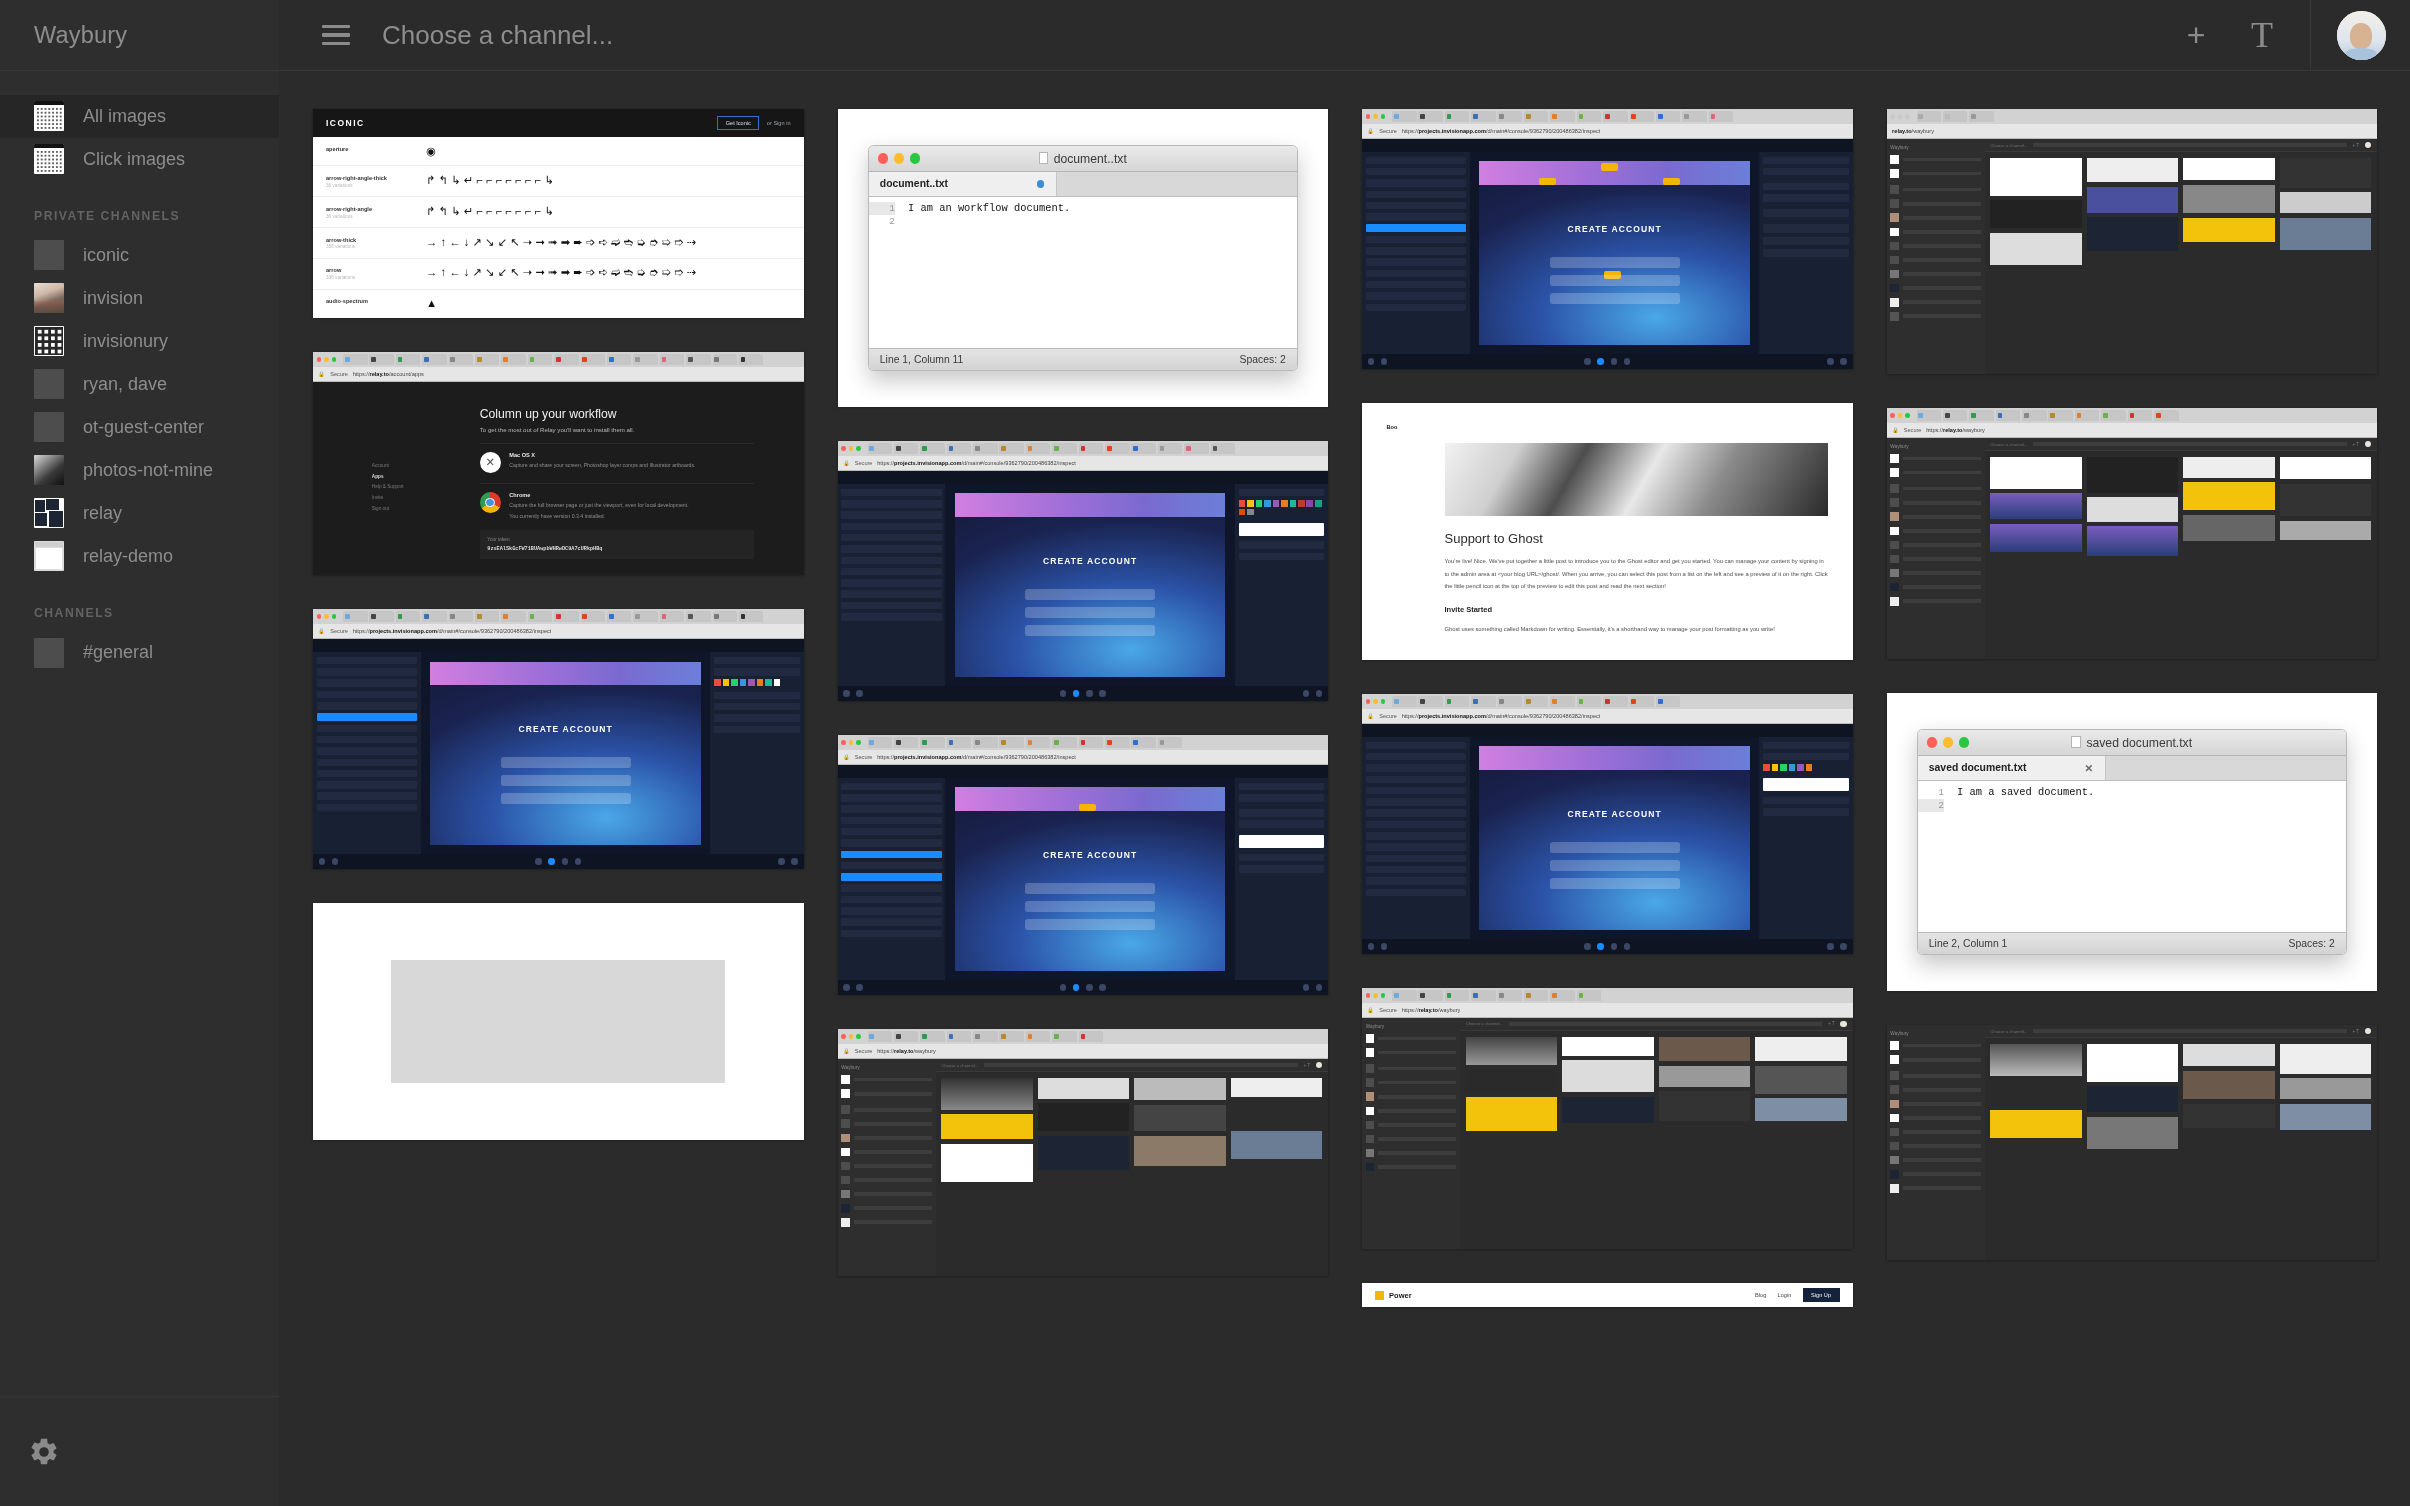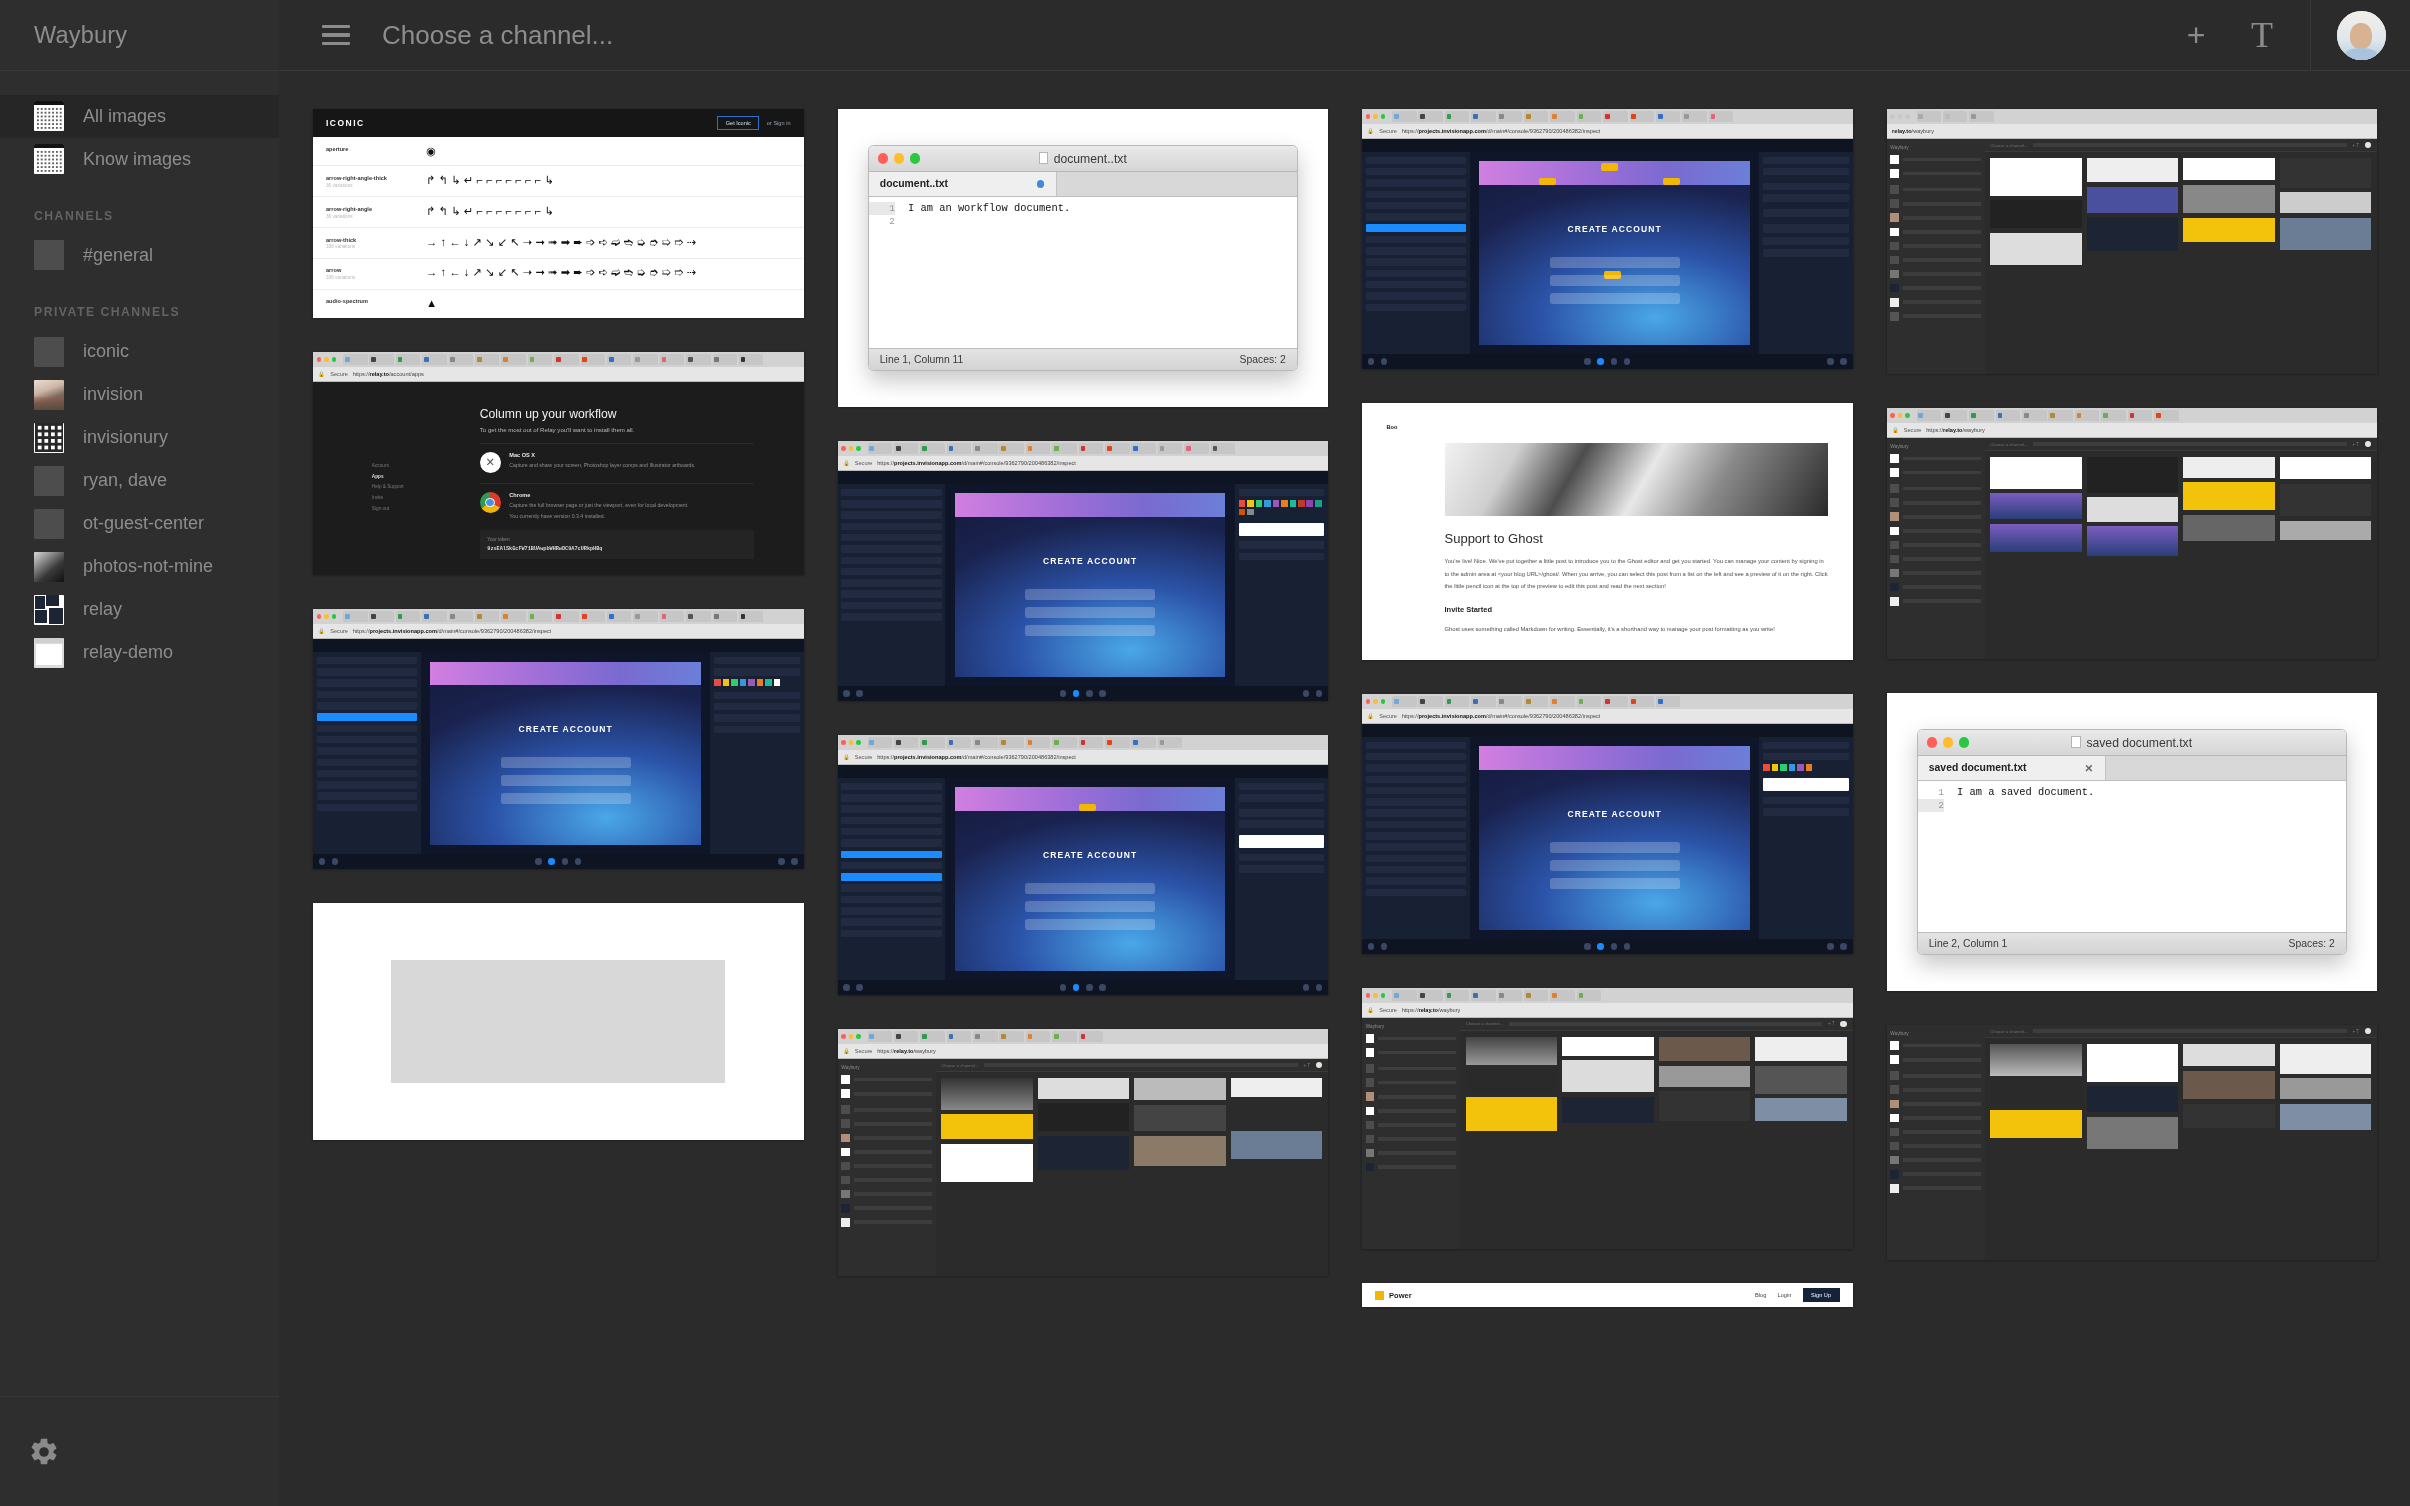--- a/index.html
+++ b/index.html
@@ -266,29 +266,21 @@
       <div class="nav-item active">
         <span class="nav-thumb th-iconlist">
             <i class="dots"></i>
           </span>
         <span class="nav-label">All images</span>
       </div>
       <div class="nav-item">
         <span class="nav-thumb th-iconlist">
             <i class="dots"></i>
           </span>
-        <span class="nav-label">Know images</span>
-      </div>
-
-      <div class="sb-group">
-        <div class="sb-group-title">CHANNELS</div>
-        <div class="nav-item">
-          <span class="nav-thumb th-grey"></span>
-          <span class="nav-label">#general</span>
-        </div>
+        <span class="nav-label">Click images</span>
       </div>
 
       <div class="sb-group">
         <div class="sb-group-title">PRIVATE CHANNELS</div>
 
         <div class="nav-item">
           <span class="nav-thumb th-grey"></span>
           <span class="nav-label">iconic</span>
         </div>
         <div class="nav-item">
@@ -321,20 +313,28 @@
               <i class="b4"></i>
             </span>
           <span class="nav-label">relay</span>
         </div>
         <div class="nav-item">
           <span class="nav-thumb th-mac">
               <i class="bar"></i>
               <i class="pg"></i>
             </span>
           <span class="nav-label">relay-demo</span>
+        </div>
+      </div>
+
+      <div class="sb-group">
+        <div class="sb-group-title">CHANNELS</div>
+        <div class="nav-item">
+          <span class="nav-thumb th-grey"></span>
+          <span class="nav-label">#general</span>
         </div>
       </div>
 
     </div>
 
     <div class="sb-footer">
       <span class="gear">
         <svg viewBox="0 0 24 24" width="32" height="32" fill="#8a8a8a">
           <path d="M19.14 12.94a7.43 7.43 0 0 0 .06-.94 7.43 7.43 0 0 0-.06-.94l2.03-1.58a.49.49 0 0 0 .12-.61l-1.92-3.32a.49.49 0 0 0-.59-.22l-2.39.96a7.03 7.03 0 0 0-1.62-.94l-.36-2.54A.48.48 0 0 0 13.93 2h-3.84a.48.48 0 0 0-.47.41l-.36 2.54c-.59.24-1.13.56-1.62.94l-2.39-.96a.49.49 0 0 0-.59.22L2.74 8.47a.48.48 0 0 0 .12.61l2.03 1.58a7.6 7.6 0 0 0 0 1.88l-2.03 1.58a.49.49 0 0 0-.12.61l1.92 3.32c.12.22.37.3.59.22l2.39-.96c.5.38 1.03.7 1.62.94l.36 2.54c.04.24.24.41.47.41h3.84c.24 0 .44-.17.47-.41l.36-2.54c.59-.24 1.12-.56 1.62-.94l2.39.96c.22.08.47 0 .59-.22l1.92-3.32a.49.49 0 0 0-.12-.61l-2.03-1.58zM12 15.6A3.6 3.6 0 1 1 12 8.4a3.6 3.6 0 0 1 0 7.2z"></path>
         </svg>

